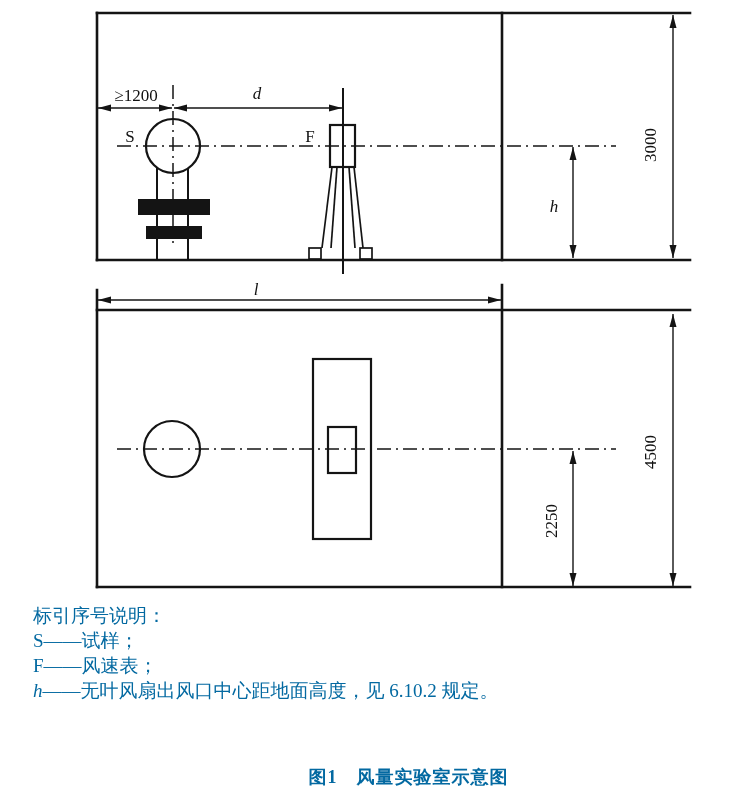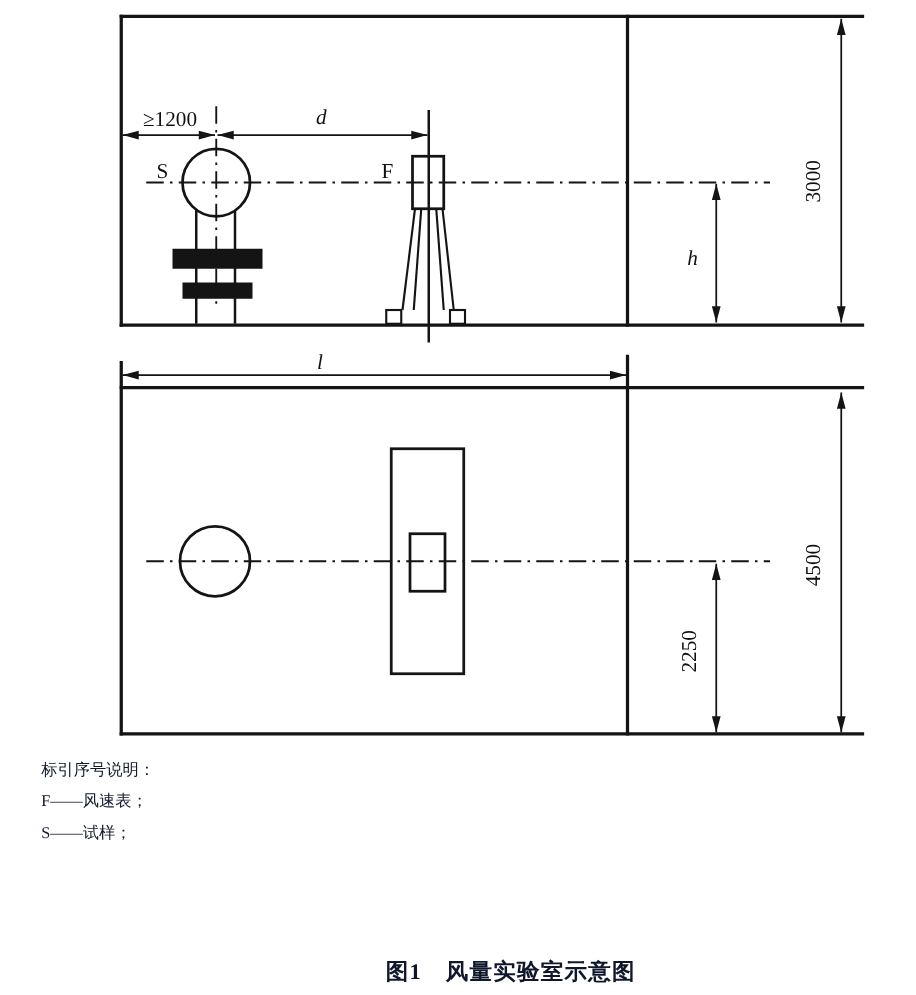--- a/index.html
+++ b/index.html
@@ -6,21 +6,21 @@
     margin: 0;
     padding: 0;
     background: #ffffff;
   }
   .page {
     position: relative;
     width: 695px;
     height: 796px;
     background: #ffffff;
     font-family: "Liberation Serif", serif;
-    color: #0f172a;
+    color: #0369a1;
     overflow: hidden;
   }
   .figure-svg {
     position: absolute;
     left: 0;
     top: 0;
   }
   
   .wall   { stroke: #141414; stroke-width: 2.6; fill: none; stroke-linecap: square; }
   .s2     { stroke: #141414; stroke-width: 2;   fill: none; }
@@ -36,21 +36,21 @@
     font-size: 17px;
     fill: #111111;
   }
   text.it { font-style: italic; }
 
   
   .legend {
     position: absolute;
     left: 33px;
     top: 603px;
-    font-size: 13px;
+    font-size: 19px;
     line-height: 25px;
     white-space: nowrap;
   }
   .legend .sym { font-style: normal; }
   .legend .sym.it { font-style: italic; }
 
   .caption {
     position: absolute;
     left: 0;
     top: 765px;
@@ -173,22 +173,25 @@
         <polygon class="ah" points="673,314 669.5,327 676.5,327"></polygon>
         <polygon class="ah" points="673,586 669.5,573 676.5,573"></polygon>
         <text class="dlabel" x="656" y="452" text-anchor="middle" transform="rotate(-90 656 452)">4500</text>
       </g>
     </g>
   </svg>
 
   <div class="legend">
     <div class="legend-title">标引序号说明：</div>
     <div class="legend-row">
+      <span class="sym">S</span><span>——试样；</span>
+    </div>
+    <div class="legend-row">
       <span class="sym">F</span><span>——风速表；</span>
     </div>
     <div class="legend-row">
-      <span class="sym">S</span><span>——试样；</span>
+      <span class="sym it">h</span><span>——无叶风扇出风口中心距地面高度，见 6.10.2 规定。</span>
     </div>
   </div>
 
   <div class="caption">图1　风量实验室示意图</div>
 
 </div>
 
 </body></html>

